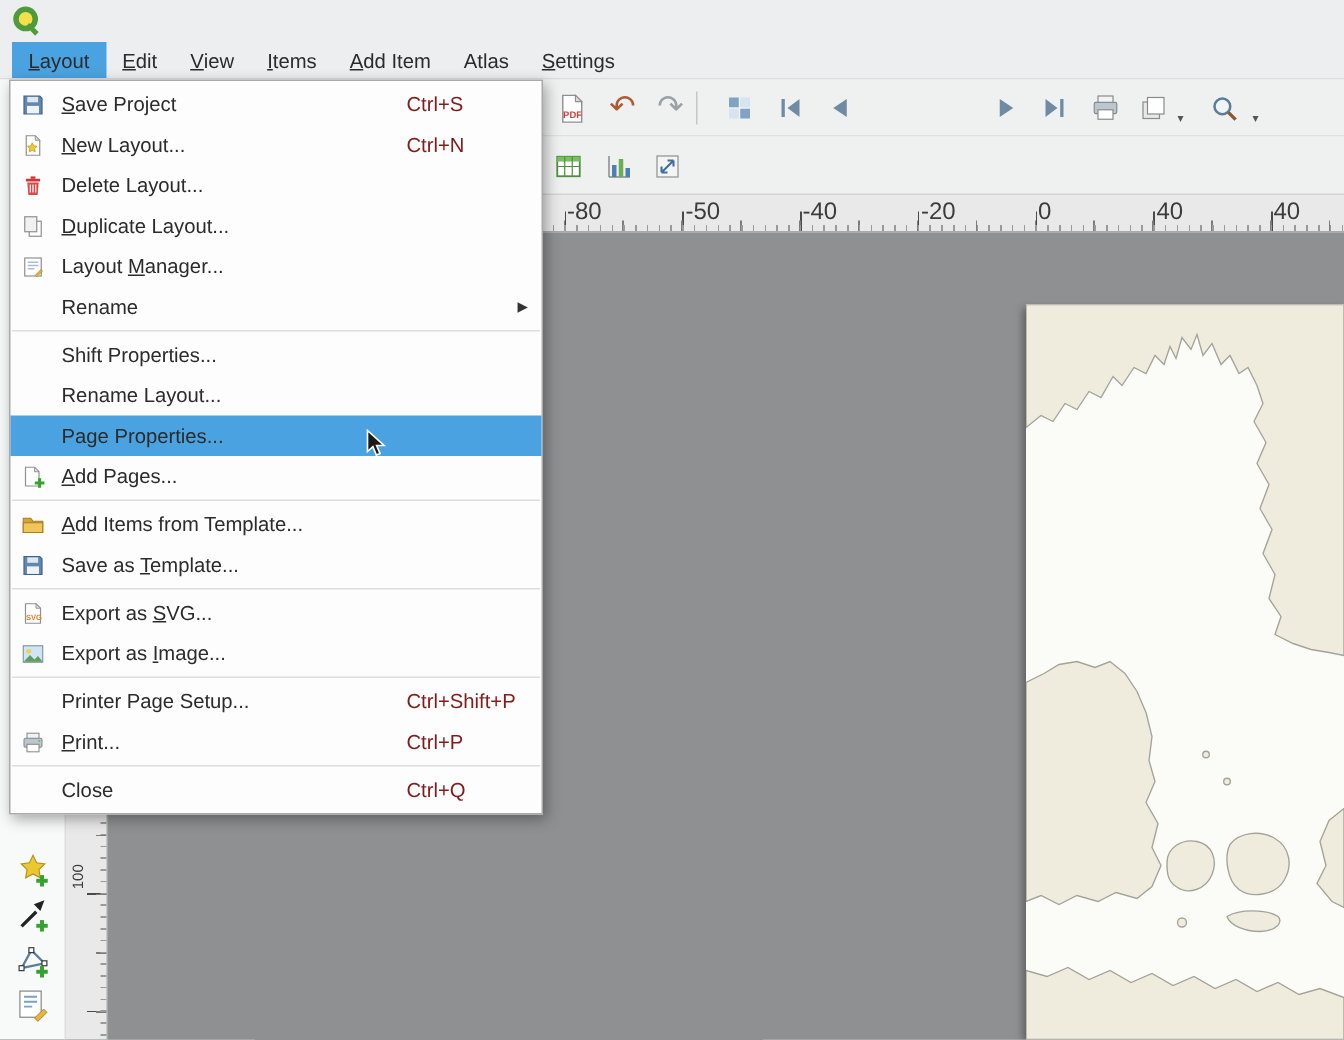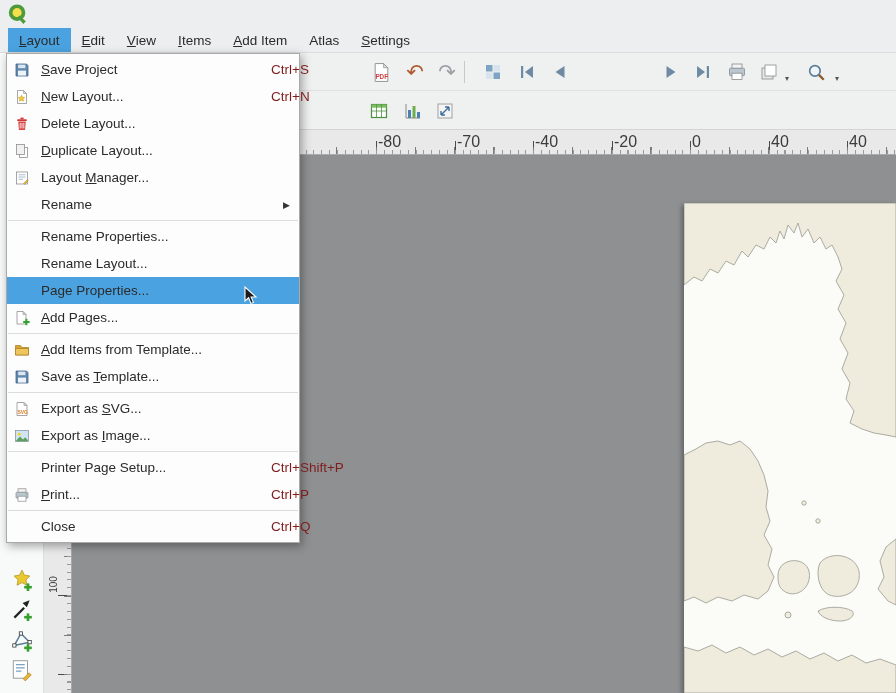--- a/index.html
+++ b/index.html
@@ -55,21 +55,21 @@
   .lefttools{position:absolute;left:0;top:53px;width:44px;height:640px;background:#f8f9f9;border-right:1px solid #dedede}
   .ltbtn{position:absolute;left:9px;width:26px;height:26px;display:flex;align-items:center;justify-content:center}
 
   
   .canvas{position:absolute;left:72px;top:155px;width:824px;height:538px;background:var(--canvas)}
   .page{position:absolute;left:612px;top:48px;width:212px;height:490px;background:var(--page);box-shadow:-2px 2px 5px rgba(0,0,0,.35)}
   .map{display:block;width:212px;height:490px}
   .land{fill:var(--land);stroke:#a3a399;stroke-width:.9}
 
   
-  .menu{position:absolute;left:6px;top:53px;width:294px;background:#fdfdfd;border:1px solid #a9a9a9;box-shadow:2px 3px 9px rgba(0,0,0,.35);padding:2px 0;z-index:10}
+  .menu{position:absolute;left:6px;top:53px;width:356px;background:#fdfdfd;border:1px solid #a9a9a9;box-shadow:2px 3px 9px rgba(0,0,0,.35);padding:2px 0;z-index:10}
   .mitem{position:relative;height:27px;display:flex;align-items:center;padding-left:7px;cursor:default}
   .mitem .ic{width:18px;height:16px;margin-right:9px;flex:none}
   .mitem .lbl{font-size:13.5px;color:#2b2b2b;white-space:nowrap}
   .mitem .sc{position:absolute;left:264px;font-size:13.5px;color:#7f1d1d}
   .mitem .subarrow{position:absolute;right:9px;font-size:9px;color:#333}
   .mitem.hl{background:var(--accent)}
   .msep{height:1px;background:#ddd;margin:2px 1px}
 
   
   .cursor{position:absolute;left:244px;top:286px;z-index:20}
@@ -189,21 +189,21 @@
     <span class="tbtn" style="left:432px">
       <svg viewBox="0 0 20 20" width="20" height="20">
           <rect x="3" y="3" width="14" height="14" fill="#f4f4f4" stroke="#999" stroke-width=".9"></rect>
           <path d="M6 14L14 6M14 6h-4M14 6v4M6 14h4M6 14v-4" stroke="#3e6f9e" stroke-width="1.4" fill="none"></path>
         </svg>
     </span>
   </div>
 
   <div class="hruler">
     <span class="hlab" style="left:306px">-80</span>
-    <span class="hlab" style="left:385px">-70</span>
+    <span class="hlab" style="left:385px">-50</span>
     <span class="hlab" style="left:463px">-40</span>
     <span class="hlab" style="left:542px">-20</span>
     <span class="hlab" style="left:620px">0</span>
     <span class="hlab" style="left:699px">40</span>
     <span class="hlab" style="left:777px">40</span>
   </div>
 
   <div class="lefttools">
     <span class="ltbtn" style="top:514px">
       <svg viewBox="0 0 22 22" width="24" height="24">
@@ -316,21 +316,21 @@
     <div class="mitem">
       <span class="ic"></span>
       <span class="lbl">Rename</span>
       <span class="subarrow">▶</span>
     </div>
 
     <div class="msep"></div>
 
     <div class="mitem">
       <span class="ic"></span>
-      <span class="lbl">Rename Properties...</span>
+      <span class="lbl">Shift Properties...</span>
     </div>
 
     <div class="mitem">
       <span class="ic"></span>
       <span class="lbl">Rename Layout...</span>
     </div>
 
     <div class="mitem hl">
       <span class="ic"></span>
       <span class="lbl">Page Properties...</span>

